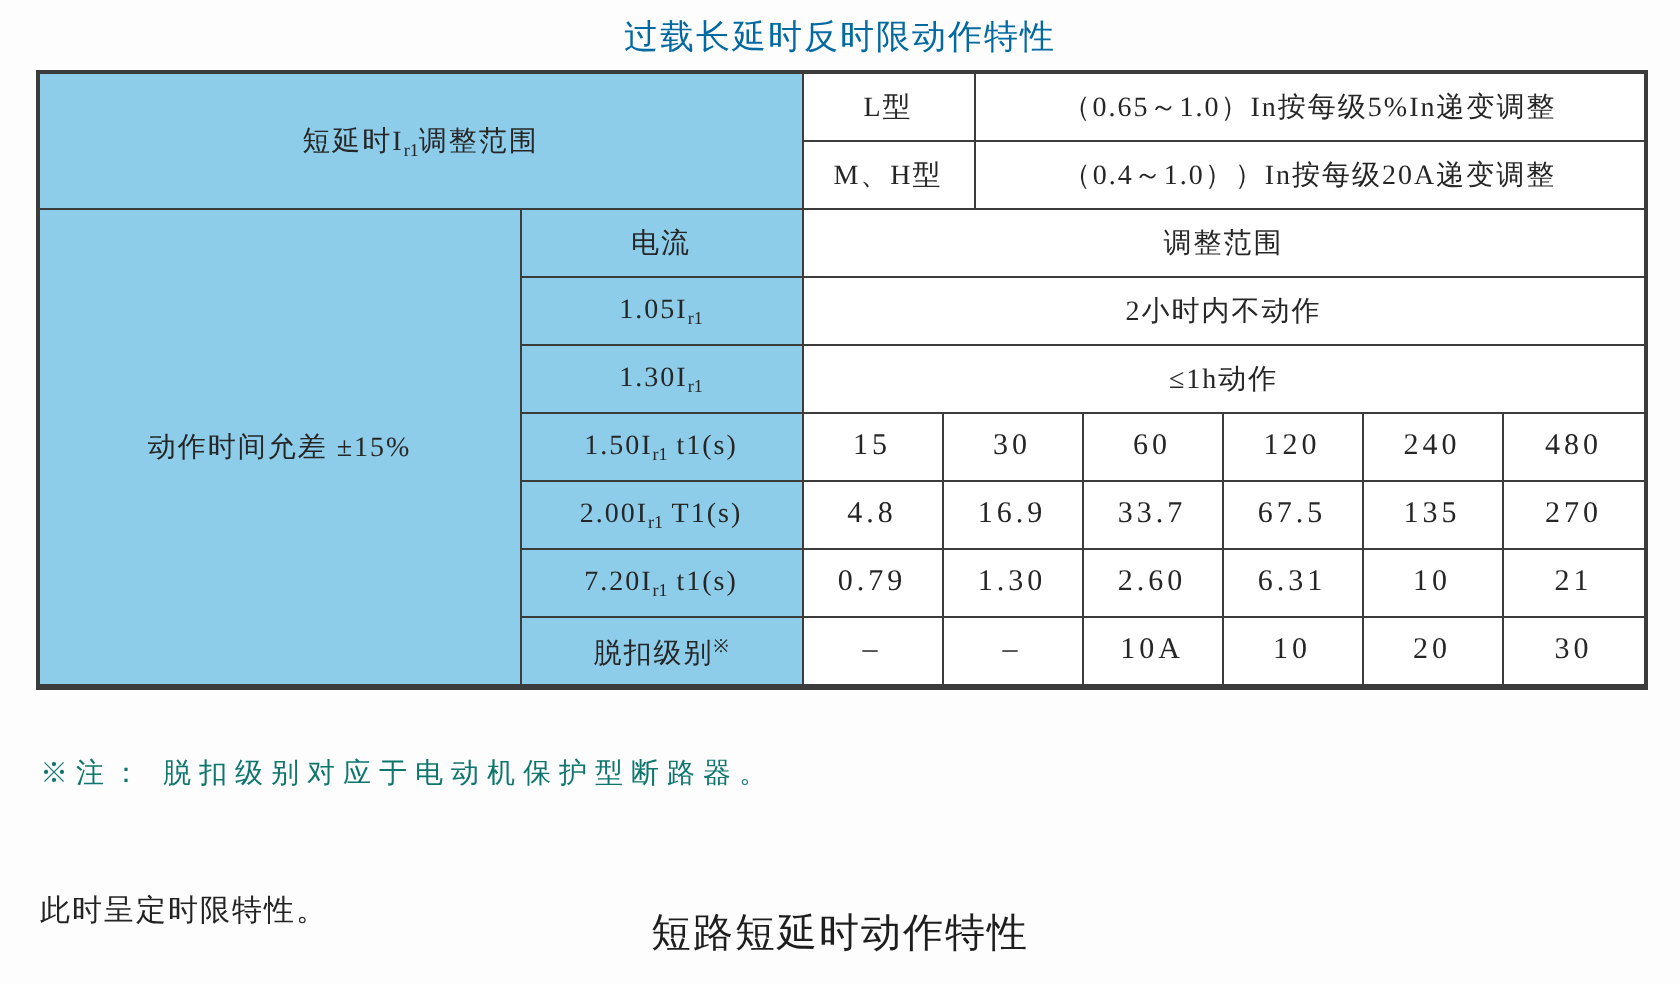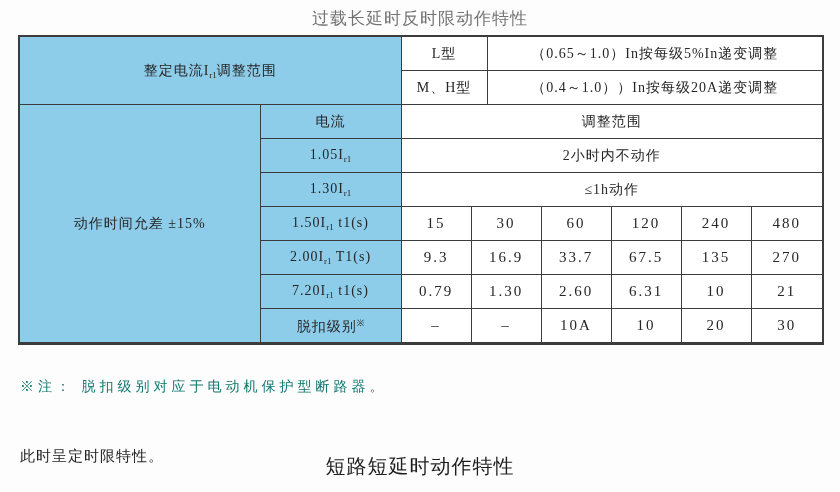--- a/index.html
+++ b/index.html
@@ -3,21 +3,21 @@
 <meta charset="utf-8">
 <style>
   html,body{margin:0;padding:0;}
   body{
     width:840px;height:492px;position:relative;overflow:hidden;
     background:#fdfdfd;color:#262626;
     font-family:"Liberation Serif","DejaVu Serif",serif;
   }
   .title1{
     position:absolute;top:7px;left:0;width:840px;text-align:center;
-    font-size:17px;letter-spacing:1px;color:#737373;
+    font-size:17px;letter-spacing:1px;color:#0369a1;
   }
   .table-wrap{
     position:absolute;top:35px;left:18px;width:802px;
     border:2px solid #3c3c3c;background:#ffffff;
   }
   table.sec{border-collapse:collapse;table-layout:fixed;width:802px;}
   .sec td{
     border-right:1px solid #3c3c3c;border-bottom:1px solid #3c3c3c;
     height:33px;text-align:center;vertical-align:middle;
     font-size:14px;letter-spacing:1px;padding:0 10px;
@@ -52,21 +52,21 @@
 <div class="table-wrap">
 
   <table class="sec sec1">
     <colgroup>
         <col style="width:381px">
         <col style="width:86px">
         <col style="width:335px">
       </colgroup>
     <tbody>
         <tr>
-      <td class="blue" rowspan="2"><span>整定电流I</span><sub>r1</sub><span>调整范围</span></td>
+      <td class="blue" rowspan="2"><span>短延时I</span><sub>r1</sub><span>调整范围</span></td>
       <td>L型</td>
       <td>（0.65～1.0）In按每级5%In递变调整</td>
     </tr>
     <tr>
       <td>M、H型</td>
       <td>（0.4～1.0））In按每级20A递变调整</td>
     </tr>
   </tbody>
     </table>
 
@@ -99,21 +99,21 @@
       <td class="blue"><span>1.50I</span><sub>r1</sub><span> t1(s)</span></td>
       <td class="num">15</td>
       <td class="num">30</td>
       <td class="num">60</td>
       <td class="num">120</td>
       <td class="num">240</td>
       <td class="num">480</td>
     </tr>
     <tr>
       <td class="blue"><span>2.00I</span><sub>r1</sub><span> T1(s)</span></td>
-      <td class="num">9.3</td>
+      <td class="num">4.8</td>
       <td class="num">16.9</td>
       <td class="num">33.7</td>
       <td class="num">67.5</td>
       <td class="num">135</td>
       <td class="num">270</td>
     </tr>
     <tr>
       <td class="blue"><span>7.20I</span><sub>r1</sub><span> t1(s)</span></td>
       <td class="num">0.79</td>
       <td class="num">1.30</td>

